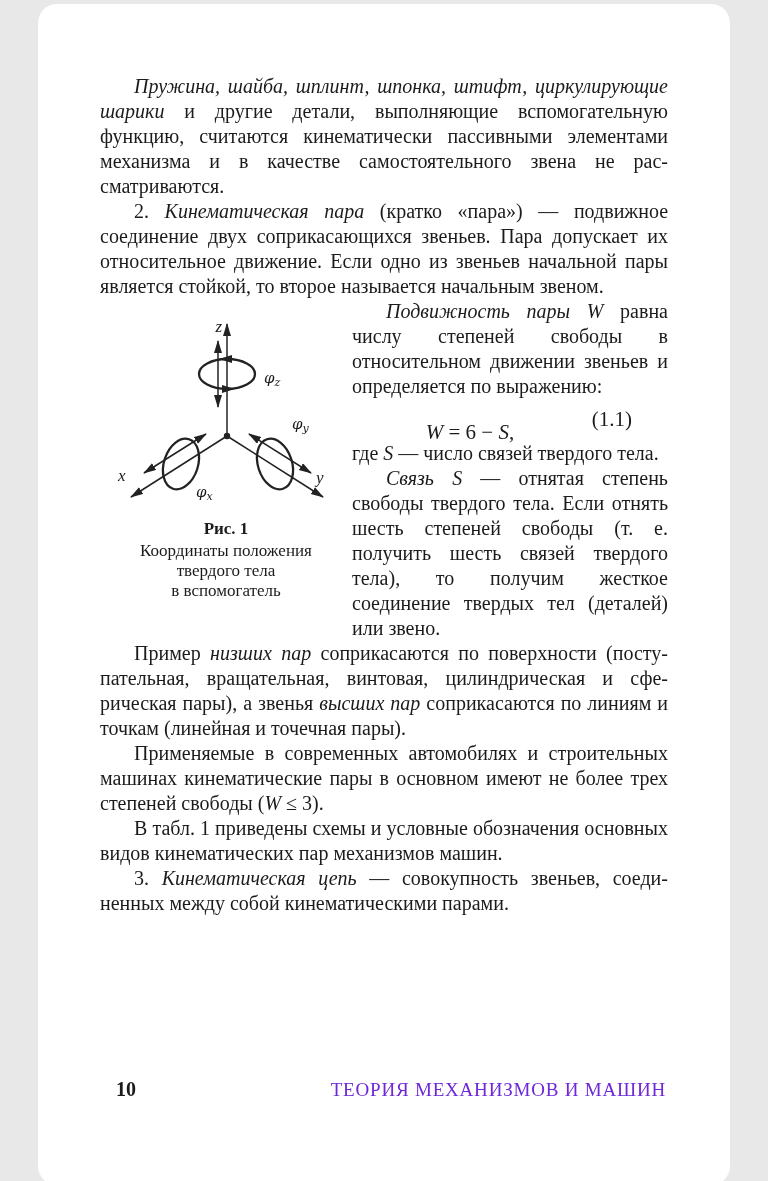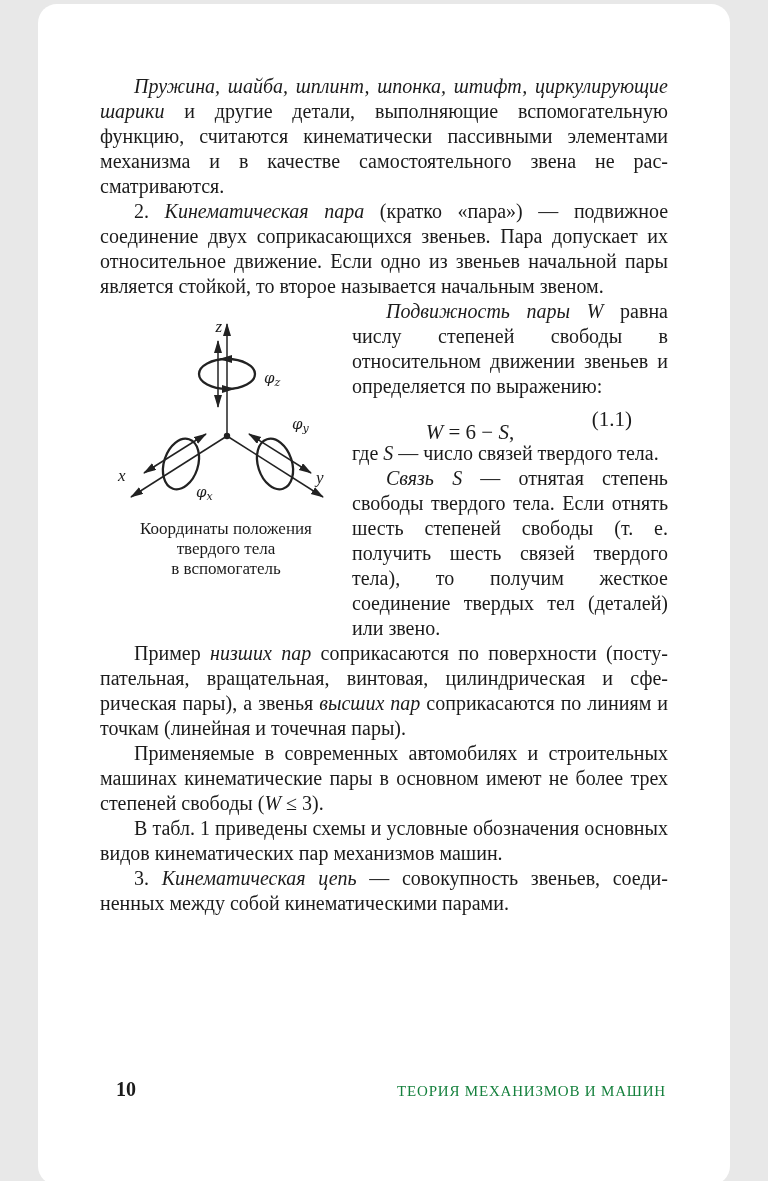--- a/index.html
+++ b/index.html
@@ -35,21 +35,21 @@
   .formula-row { position:relative; height:27px; margin:8px 0 7px 0; font-size:21px; }
   .formula { position:absolute; left:0; right:80px; top:13px; text-align:center; }
   .formula i { font-style:italic; }
   .eqnum { position:absolute; right:36px; top:0; }
 
   .footer {
     position:absolute; left:78px; right:64px; top:1074px;
     display:flex; justify-content:space-between; align-items:baseline;
   }
   .page-num { font-weight:bold; font-size:20px; }
-  .running-title { font-size:15px; letter-spacing:0.8px; color:#15803d; }
+  .running-title { font-size:19px; letter-spacing:0.8px; color:#6d28d9; }
 
   svg .axis { stroke:#222; stroke-width:1.5; fill:none; }
   svg .ring { stroke:#222; stroke-width:2.3; fill:none; }
   svg .darrow { stroke:#222; stroke-width:1.5; fill:none; }
   svg .lbl { font-family:"Liberation Serif","DejaVu Serif",serif; font-style:italic; font-size:17px; fill:#1b1b1b; }
   svg .phi { font-family:"DejaVu Serif","Liberation Serif",serif; font-style:italic; font-size:15px; fill:#1b1b1b; }
   svg .sub { font-size:11px; }
   svg .ah-poly { fill:#222; stroke:none; }
 </style>
 </head>
@@ -89,20 +89,21 @@
         <text class="lbl" x="108" y="21" text-anchor="end">z</text>
         <text class="lbl" x="4" y="170">x</text>
         <text class="lbl" x="202" y="172">y</text>
 
         <text class="phi" x="150" y="72"><tspan>φ</tspan><tspan class="sub" dy="3">z</tspan></text>
         <text class="phi" x="178" y="118"><tspan>φ</tspan><tspan class="sub" dy="3">y</tspan></text>
         <text class="phi" x="82" y="186"><tspan>φ</tspan><tspan class="sub" dy="3">x</tspan></text>
       </svg>
 
       <div class="fig-caption">
+        <div class="fig-num">Рис. 1</div>
         <div>Координаты положения</div>
         <div>твердого тела</div>
         <div>в вспомогатель</div>
       </div>
     </div>
 
     <div class="col">
       <p class="para"><i>Подвижность пары W</i><span> равна числу степеней свободы в относительном дви­жении звеньев и определяется по вы­ражению:</span></p>
 
       <div class="formula-row">

